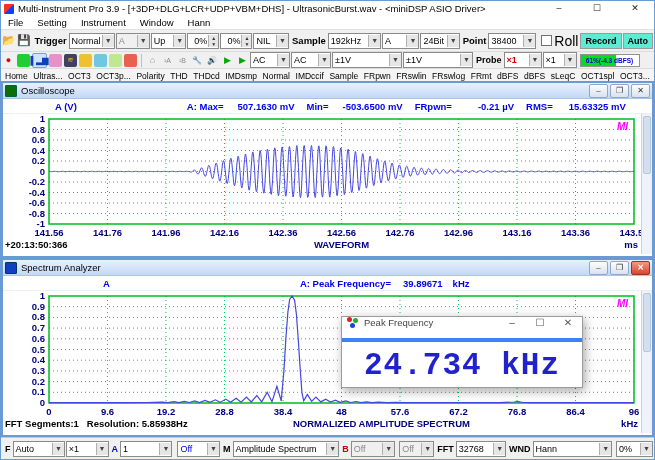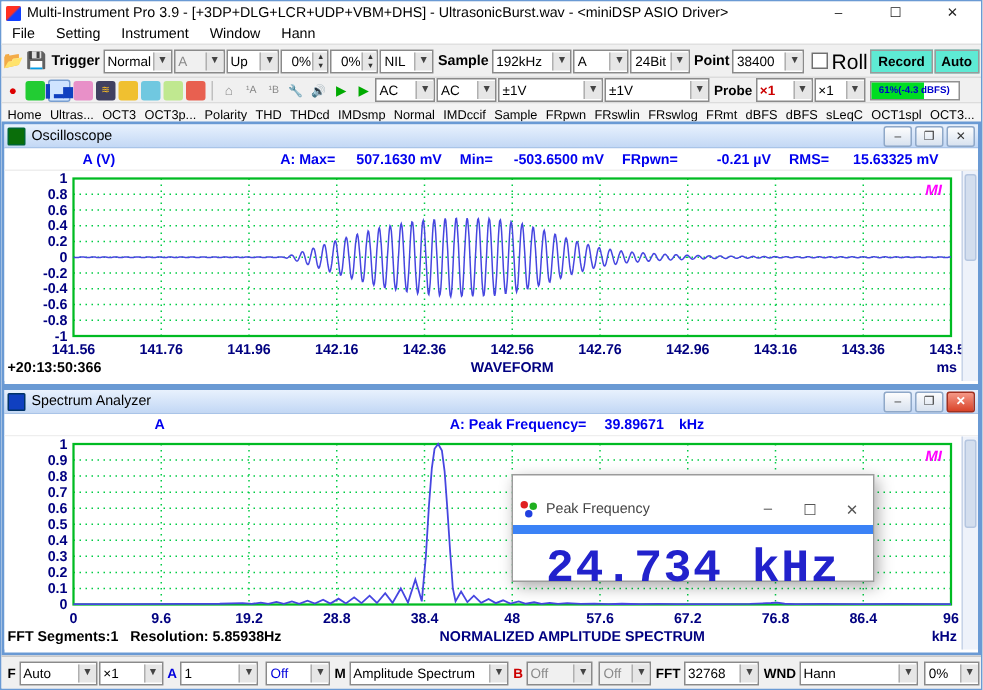--- a/index.html
+++ b/index.html
@@ -49,21 +49,21 @@
   .ptitle .ptext{flex:1;color:#000;}
   .pbtn{width:17px;height:12px;border:1px solid #8fa8c8;background:linear-gradient(#fdfdfd,#d8e2ef);border-radius:2px;margin-right:2px;font-size:8px;line-height:11px;text-align:center;color:#333;flex:none;}
   .pbtn.red{background:linear-gradient(#f59886,#d9442a);border-color:#a03020;color:#fff;font-weight:bold;}
   .pstats{height:14px;background:#fff;display:flex;align-items:center;font-size:9.5px;font-weight:bold;color:#0000ee;white-space:nowrap;border-bottom:1px solid #eee;}
   .pchart{position:relative;background:#fff;}
   .vscroll{position:absolute;right:0;top:0;bottom:0;width:10px;background:#eef2fa;border-left:1px solid #c8d4e8;}
   .vscroll .thumb{position:absolute;left:1px;right:1px;top:2px;height:40%;background:#d3deee;border:1px solid #b5c6e0;border-radius:2px;}
   svg text{font-family:"Liberation Sans",sans-serif;}
   
   .popup{position:absolute;left:340px;top:235px;width:240px;height:70px;background:#fff;border:1px solid #9b9b9b;box-shadow:2px 3px 10px rgba(0,0,0,.35);z-index:50;}
-  .popup .ttl{height:21px;display:flex;align-items:center;font-size:9.5px;color:#444;border-bottom:6px solid #3b82f6;margin-top:12px;}
+  .popup .ttl{height:21px;display:flex;font-size:9.5px;color:#444;border-bottom:4px solid #3b82f6;}
   .popup .picon2{width:12px;height:12px;margin:0 5px 0 5px;position:relative;flex:none;}
   .popup .picon2 i{position:absolute;width:5px;height:5px;border-radius:50%;}
   .popup .ttl .t{flex:1;}
   .popup .pb{width:28px;text-align:center;color:#555;font-size:10px;}
   .popup .num{height:47px;display:flex;align-items:center;justify-content:center;font-family:"Liberation Mono",monospace;font-weight:bold;font-size:31px;color:#2222cc;letter-spacing:1px;white-space:nowrap;}
   
   .bottombar{position:absolute;left:0;top:436px;width:653px;height:21px;background:#f0f0f0;border-top:1px solid #c8c8c8;display:flex;align-items:center;font-size:9px;}
   .blbl{font-weight:bold;margin:0 2px;}
   .blbl.blue{color:#0000dd;}
   .blbl.redl{color:#cc0000;}

